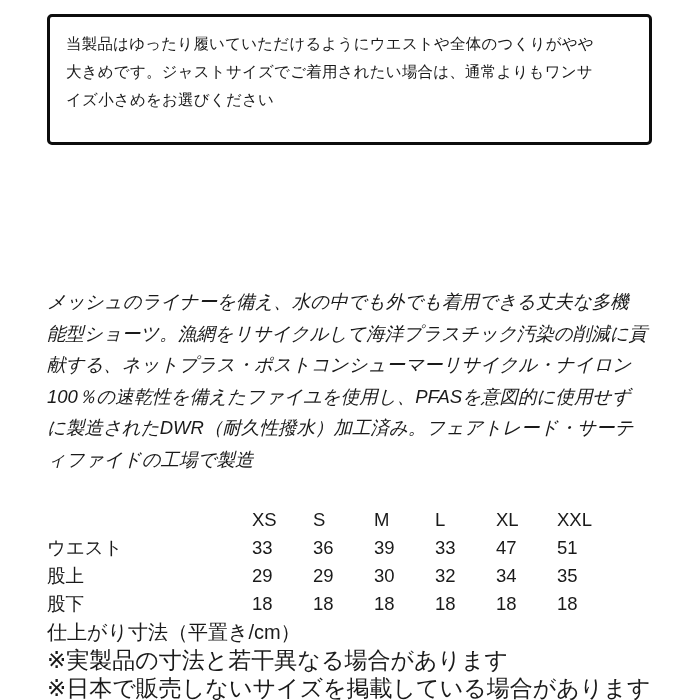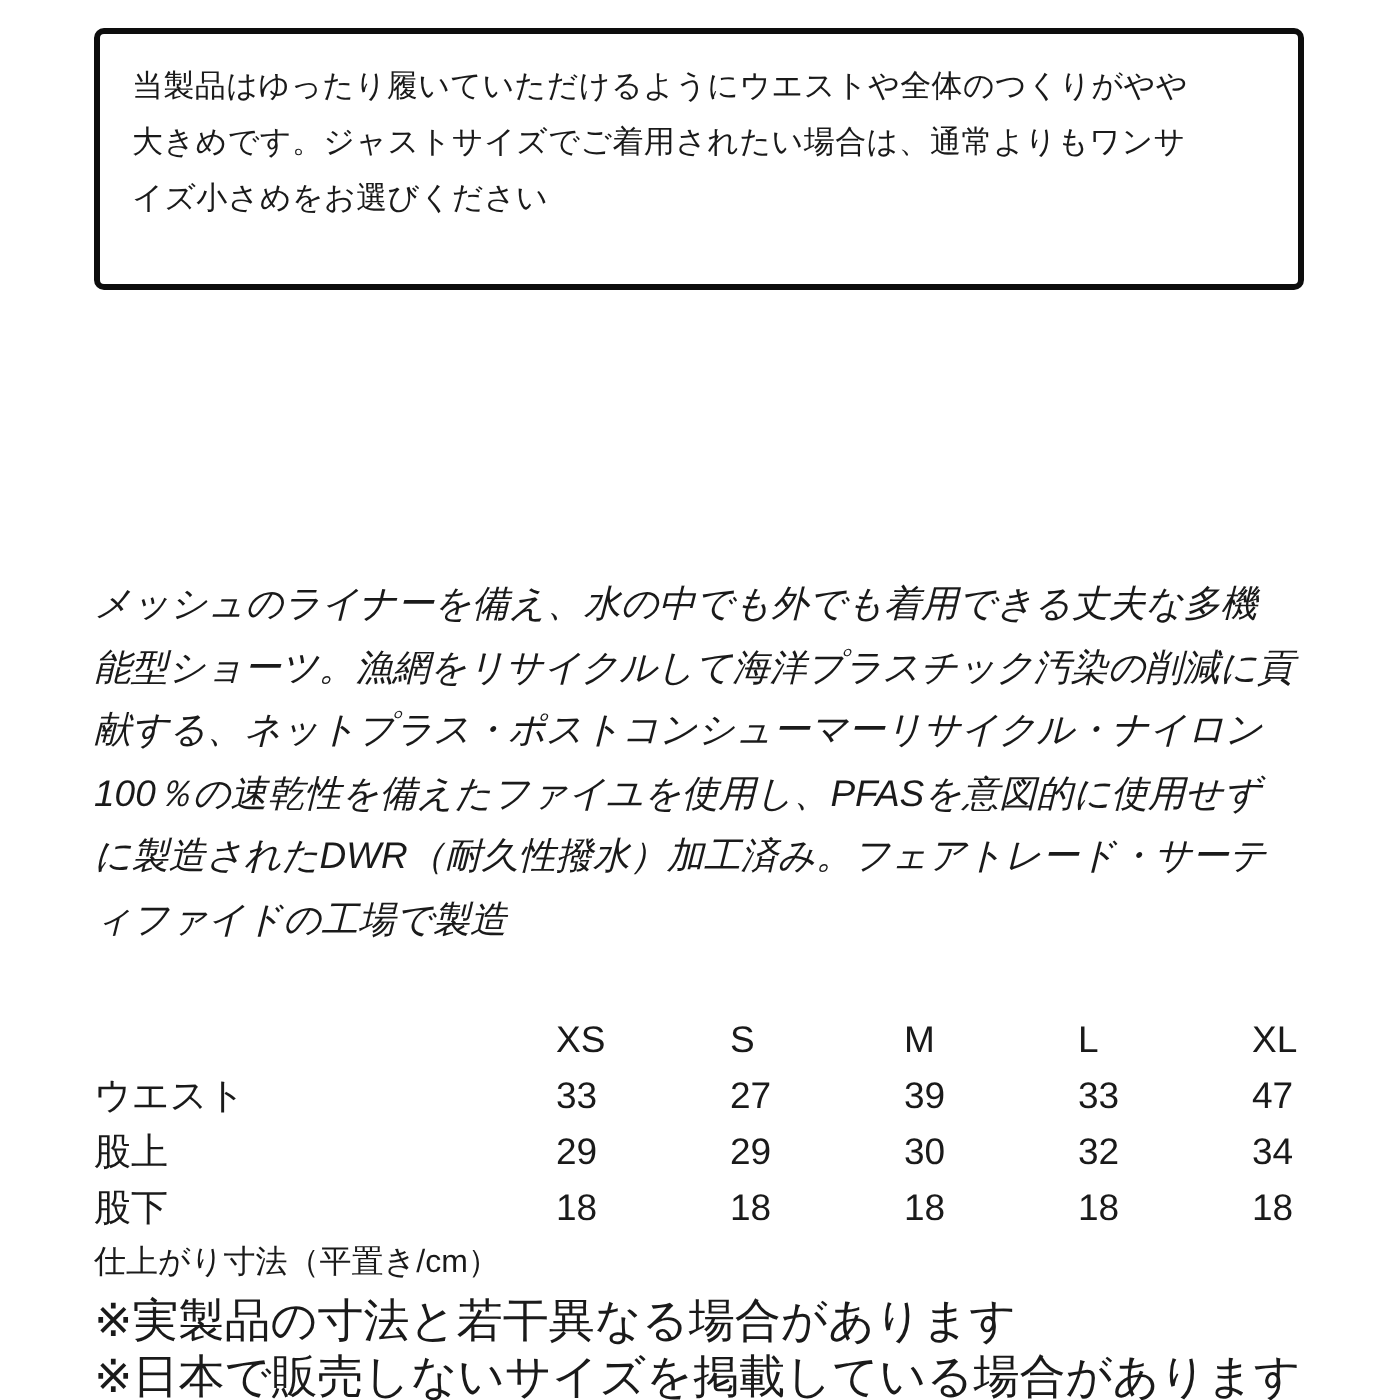--- a/index.html
+++ b/index.html
@@ -43,35 +43,34 @@
   }
   .size-table {
     margin-top: 31px;
     font-size: 18.5px;
   }
   .size-row {
     display: flex;
     height: 28px;
     line-height: 28px;
     align-items: center;
-    gap: 26px;
   }
   .size-row .label-cell {
     width: 205px;
     flex: 0 0 205px;
     text-align: left;
   }
   .size-row .data-cell {
     width: 61px;
     flex: 0 0 61px;
     text-align: left;
   }
   .table-caption {
     margin: 0;
-    font-size: 16px;
+    font-size: 20px;
     height: 28px;
     line-height: 28px;
   }
   .note-line {
     margin: 0;
     font-size: 23px;
     height: 28px;
     line-height: 28px;
   }
 </style>
@@ -101,21 +100,21 @@
       <span class="data-cell">S</span>
       <span class="data-cell">M</span>
       <span class="data-cell">L</span>
       <span class="data-cell">XL</span>
       <span class="data-cell">XXL</span>
     </div>
 
     <div class="size-row">
       <span class="label-cell">ウエスト</span>
       <span class="data-cell">33</span>
-      <span class="data-cell">27</span>
+      <span class="data-cell">36</span>
       <span class="data-cell">39</span>
       <span class="data-cell">33</span>
       <span class="data-cell">47</span>
       <span class="data-cell">51</span>
     </div>
 
     <div class="size-row">
       <span class="label-cell">股上</span>
       <span class="data-cell">29</span>
       <span class="data-cell">29</span>

